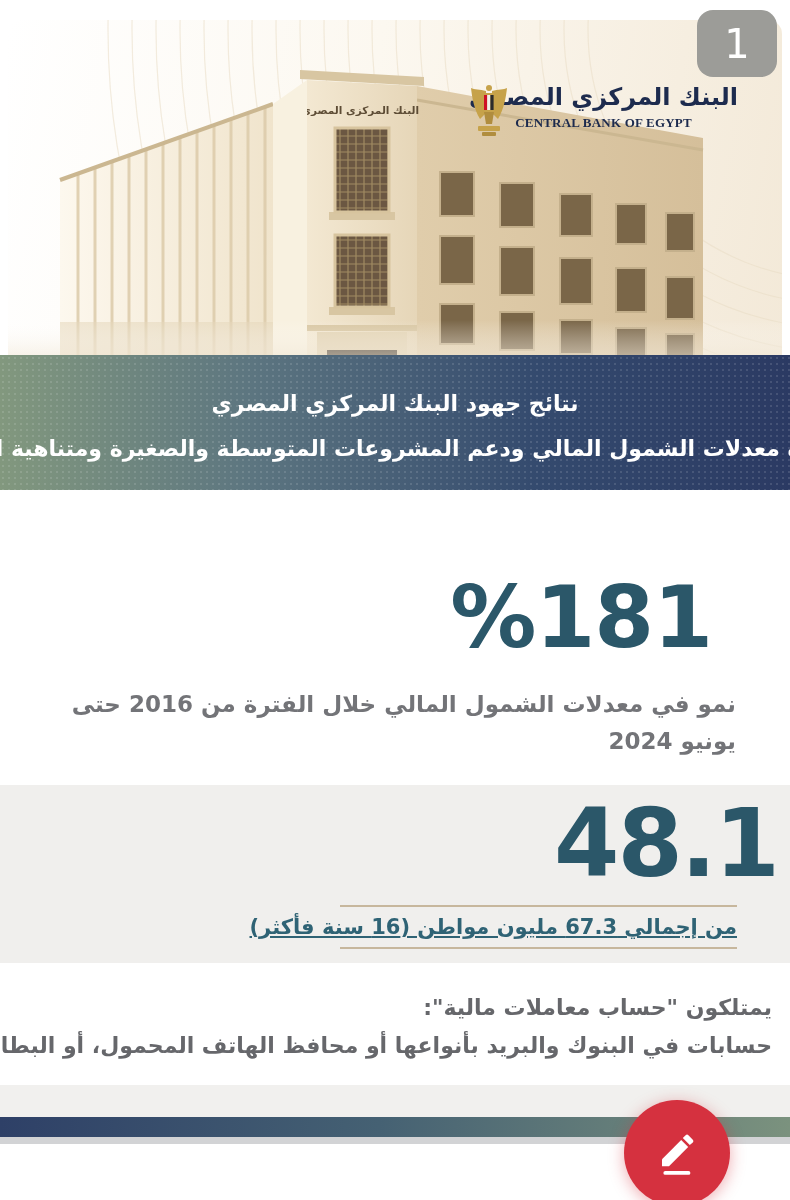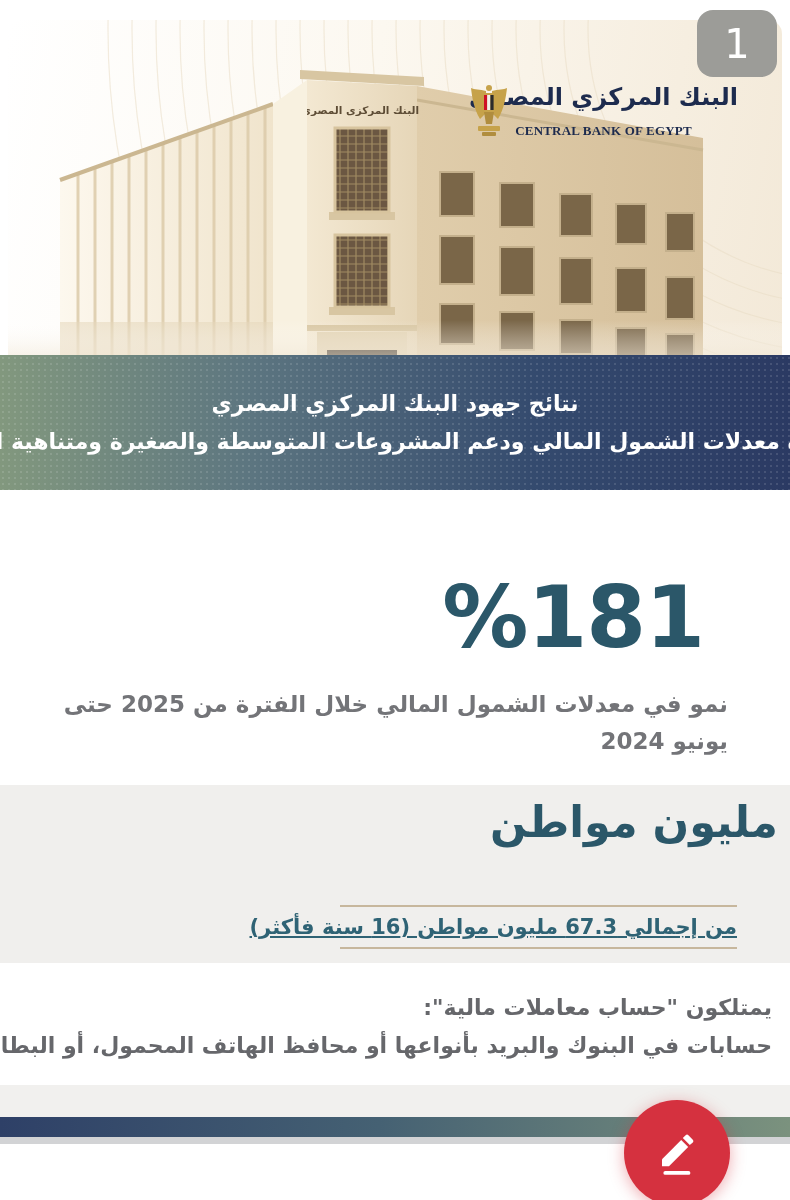--- a/index.html
+++ b/index.html
@@ -24,21 +24,21 @@
     position:absolute;top:62px;right:44px;
     display:flex;align-items:flex-start;gap:11px;
   }
   .logo-text{display:flex;flex-direction:column;align-items:center;}
   .logo-ar{
     font-size:24px;font-weight:bold;color:#1d2b4e;direction:rtl;
     white-space:nowrap;line-height:1.3;
   }
   .logo-en{
     font-family:"Liberation Serif", serif;font-weight:bold;
-    font-size:13px;letter-spacing:.2px;color:#1d2b4e;margin-top:10px;
+    font-size:13px;letter-spacing:.2px;color:#1d2b4e;margin-top:2px;
     white-space:nowrap;
   }
   .badge{
     position:absolute;top:10px;left:697px;width:80px;height:67px;
     background:#9c9c98;border-radius:16px;
     display:flex;align-items:center;justify-content:center;
     color:#ffffff;font-size:40px;z-index:5;
   }
   
   .banner{
@@ -47,24 +47,24 @@
     display:flex;flex-direction:column;justify-content:center;align-items:center;
     gap:13px;direction:rtl;overflow:hidden;
   }
   .banner::before{
     content:"";position:absolute;inset:0;
     background-image:radial-gradient(circle, rgba(255,255,255,.12) 1px, transparent 1.4px);
     background-size:6px 6px;pointer-events:none;
   }
   .banner-line{
     position:relative;color:#ffffff;font-weight:bold;font-size:22px;
-    text-align:center;padding:0 14px;white-space:nowrap;
-  }
-  
-  .s1{position:absolute;left:8px;top:490px;width:736px;height:295px;background:#ffffff;}
+    text-align:center;padding:0 14px;white-space:nowrap;margin-top:7px;
+  }
+  
+  .s1{position:absolute;left:16px;top:490px;width:736px;height:295px;background:#ffffff;}
   .s1-value{
     position:absolute;top:84px;right:40px;
     font-size:86px;font-weight:bold;color:#2b5769;line-height:1;
     direction:ltr;unicode-bidi:isolate;letter-spacing:-1px;
   }
   .s1-caption{
     position:absolute;top:196px;right:16px;left:16px;
     direction:rtl;text-align:right;
     font-size:23px;font-weight:bold;color:#737478;line-height:1.6;
   }
@@ -239,26 +239,26 @@
   <span>1</span>
 </div>
 
 <div class="banner">
   <div class="banner-line">نتائج جهود البنك المركزي المصري</div>
   <div class="banner-line">لزيادة معدلات الشمول المالي ودعم المشروعات المتوسطة  والصغيرة ومتناهية الصغر</div>
 </div>
 
 <div class="s1">
   <div class="s1-value">%181</div>
-  <div class="s1-caption">نمو في معدلات الشمول المالي خلال الفترة من 2025 حتى يونيو 2024</div>
+  <div class="s1-caption">نمو في معدلات الشمول المالي خلال الفترة من 2016 حتى يونيو 2024</div>
 </div>
 
 <div class="s2">
   <div class="s2-row">
-    <span class="s2-unit">مليون مواطن</span>
+    <span class="s2-value">48.1</span>
   </div>
   <div class="s2-div s2-div1"></div>
   <div class="s2-note">من إجمالي 67.3 مليون مواطن (16 سنة فأكثر)</div>
   <div class="s2-div s2-div2"></div>
 </div>
 
 <div class="s3">
   <div class="s3-line">يمتلكون "حساب معاملات مالية":</div>
   <div class="s3-line">حسابات في البنوك والبريد بأنواعها أو محافظ الهاتف المحمول، أو البطاقات مسبقة الدفع</div>
 </div>

